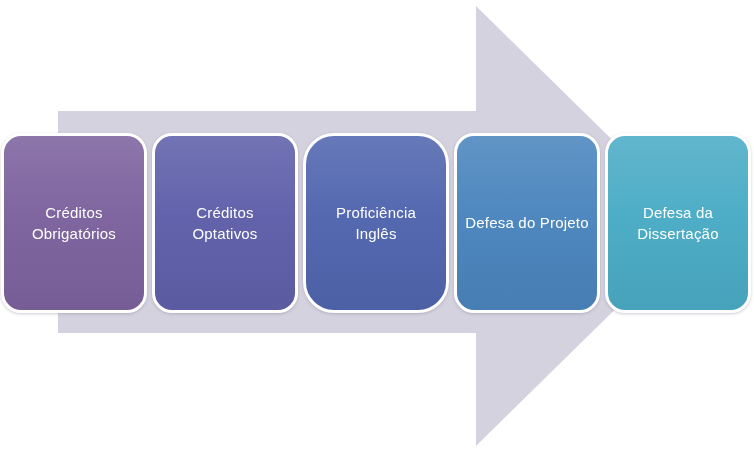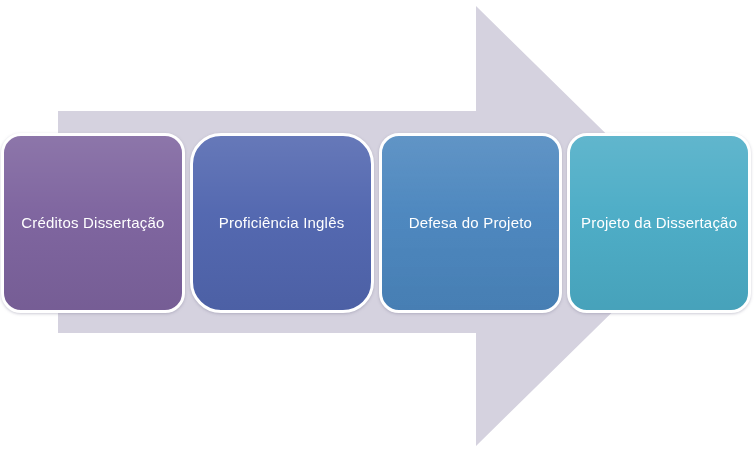--- a/index.html
+++ b/index.html
@@ -56,26 +56,29 @@
 <body>
 
 <div class="canvas">
 
   <svg class="arrow-svg" viewBox="0 0 754 452" xmlns="http://www.w3.org/2000/svg" aria-hidden="true">
     <polygon points="58,111 476,111 476,6 700,226 476,446 476,333 58,333" fill="#D5D2DF"></polygon>
   </svg>
 
   <div class="steps-row">
     <div class="step-box" style="background: linear-gradient(rgba(255, 255, 255, 0.12) 0%, rgba(255, 255, 255, 0.02) 45%, rgba(0, 0, 0, 0.06) 100%), rgb(125, 99, 158);">
-      <span class="step-label">Créditos Dissertação</span>
+      <span class="step-label">Créditos Obrigatórios</span>
+    </div>
+    <div class="step-box" style="background: linear-gradient(rgba(255, 255, 255, 0.12) 0%, rgba(255, 255, 255, 0.02) 45%, rgba(0, 0, 0, 0.06) 100%), rgb(95, 96, 170);">
+      <span class="step-label">Créditos Optativos</span>
     </div>
     <div class="step-box" style="background: linear-gradient(rgba(255, 255, 255, 0.12) 0%, rgba(255, 255, 255, 0.02) 45%, rgba(0, 0, 0, 0.06) 100%), rgb(81, 102, 175); border-radius: 31px;">
       <span class="step-label">Proficiência Inglês</span>
     </div>
     <div class="step-box" style="background: linear-gradient(rgba(255, 255, 255, 0.12) 0%, rgba(255, 255, 255, 0.02) 45%, rgba(0, 0, 0, 0.06) 100%), rgb(75, 134, 190);">
       <span class="step-label">Defesa do Projeto</span>
     </div>
     <div class="step-box" style="background: linear-gradient(rgba(255, 255, 255, 0.12) 0%, rgba(255, 255, 255, 0.02) 45%, rgba(0, 0, 0, 0.06) 100%), rgb(75, 172, 198);">
-      <span class="step-label">Projeto da Dissertação</span>
+      <span class="step-label">Defesa da Dissertação</span>
     </div>
   </div>
 
 </div>
 
 </body></html>

